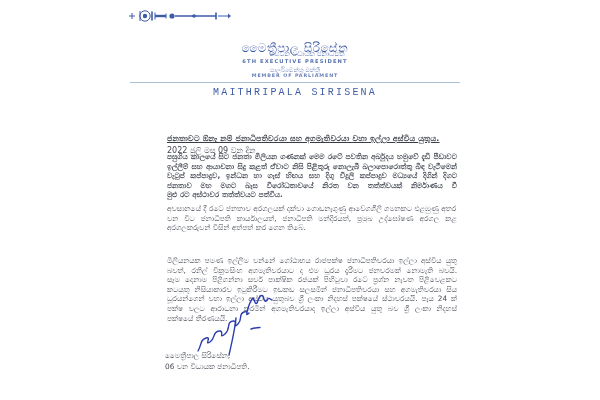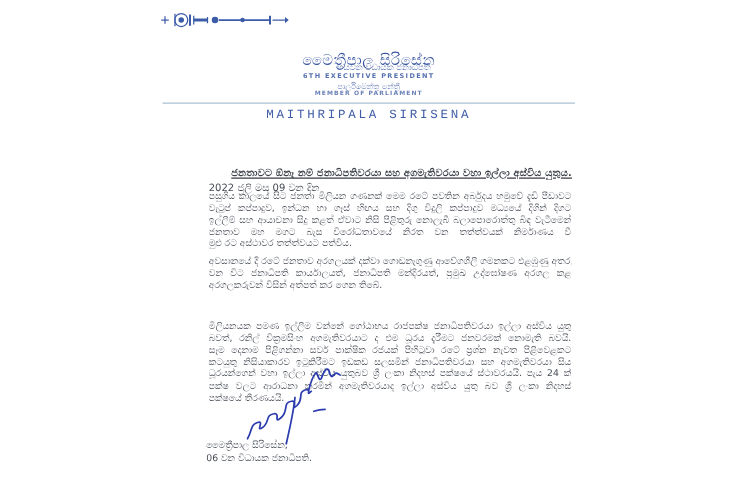--- a/index.html
+++ b/index.html
@@ -23,27 +23,26 @@
   .lh-eng-title1{position:absolute;left:0;top:58px;width:330px;font-size:5.2px;font-weight:bold;color:#5872b0;letter-spacing:1.1px;}
   .lh-sin-title2{position:absolute;left:0;top:66px;width:330px;font-size:6.2px;color:#6a81b8;}
   .lh-eng-title2{position:absolute;left:0;top:73px;width:330px;font-size:4.8px;font-weight:bold;color:#6a81b8;letter-spacing:.9px;}
   .lh-rule{position:absolute;left:130px;top:82px;width:330px;height:1px;background:#a9c0d4;}
   
   .date{position:absolute;left:167px;top:105px;font-size:8px;color:#454a54;margin-top:41px;}
   .subject{
     position:absolute;left:167px;top:134px;width:292px;
     font-size:7.8px;font-weight:bold;color:#383d46;text-decoration:underline;
     letter-spacing:.2px;
-    margin-left:18px;
   }
   .para{position:absolute;left:167px;width:290px;font-size:7.4px;color:#474c56;}
   .para .ln{height:9.6px;line-height:9.6px;white-space:nowrap;overflow:hidden;
             text-align:justify;text-align-last:justify;}
   .para .ln.last{text-align-last:left;}
-  .p1{top:152px;} .p2{top:204px;} .p3{top:234px;margin-top:22px;}
+  .p1{top:152px;font-weight:bold;} .p2{top:204px;} .p3{top:234px;margin-top:22px;}
   .signature{position:absolute;left:192px;top:288px;width:95px;height:70px;}
   .closing{position:absolute;left:165px;top:350px;font-size:7.4px;line-height:11px;color:#474c56;}
 </style>
 </head>
 <body>
 
 <div class="page">
 
   <svg class="mace" viewBox="0 0 104 14">
     <g stroke="#3d5ca8" fill="none" stroke-width="1">
@@ -74,22 +73,22 @@
     <div class="lh-eng-title2">MEMBER OF PARLIAMENT</div>
   </div>
   <div class="lh-rule"></div>
 
   <div class="date">2022 ජූලි මස 09 වන දින</div>
 
   <div class="subject">ජනතාවට ඕනෑ නම් ජනාධිපතිවරයා සහ අගමැතිවරයා වහා ඉල්ලා අස්විය යුතුය.</div>
 
   <div class="para p1">
     <div class="ln">පසුගිය කාලයේ සිට ජනතා මිලියන ගණනක් මෙම රටේ පවතින අර්බුදය හමුවේ දැඩි පීඩාවට</div>
+    <div class="ln">ඉල්ලීම් සහ ආයාචනා සිදු කළත් ඒවාට නිසි පිළිතුරු නොලැබී බලාපොරොත්තු බිඳ වැටීමෙන්</div>
     <div class="ln">වැටුප් කප්පාදුව, ඉන්ධන හා ගෑස් හිඟය සහ දිගු විදුලි කප්පාදුව මධ්‍යයේ දිගින් දිගට</div>
-    <div class="ln">ඉල්ලීම් සහ ආයාචනා සිදු කළත් ඒවාට නිසි පිළිතුරු නොලැබී බලාපොරොත්තු බිඳ වැටීමෙන්</div>
     <div class="ln">ජනතාව මහ මගට බැස විරෝධතාවයේ නිරත වන තත්ත්වයක් නිර්මාණය වී</div>
     <div class="ln last">මුළු රට අස්ථාවර තත්ත්වයට පත්විය.</div>
   </div>
 
   <div class="para p2">
     <div class="ln">අවසානයේ දී රටේ ජනතාව අරගලයක් දක්වා ගොඩනැගුණු ආවේගශීලී ගමනකට එළඹුණු අතර, අද</div>
     <div class="ln">වන විට ජනාධිපති කාර්යාලයත්, ජනාධිපති මන්දිරයත්, ප්‍රමුඛ උද්ඝෝෂණ අරගල කළ</div>
     <div class="ln last">අරගලකරුවන් විසින් අත්පත් කර ගෙන තිබේ.</div>
   </div>
 

